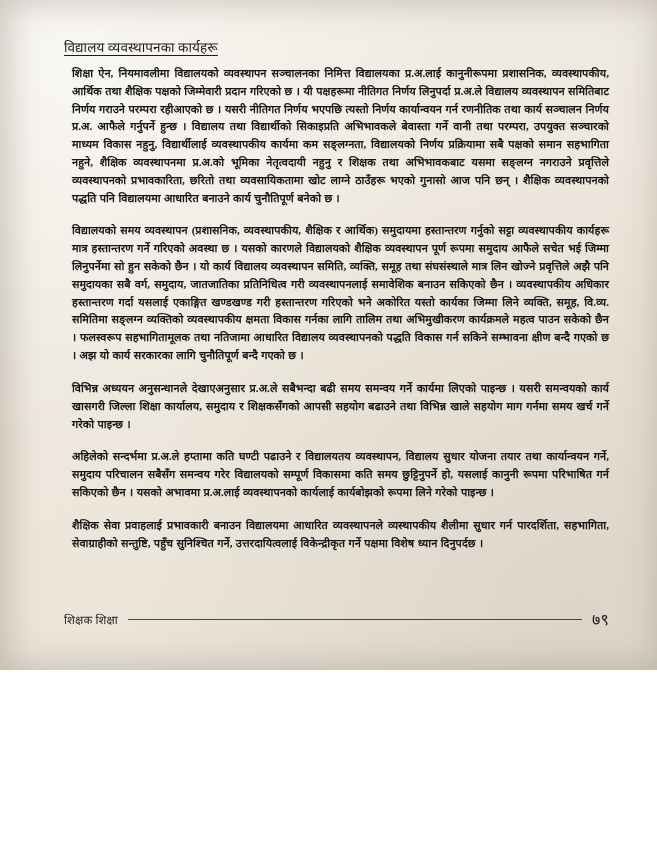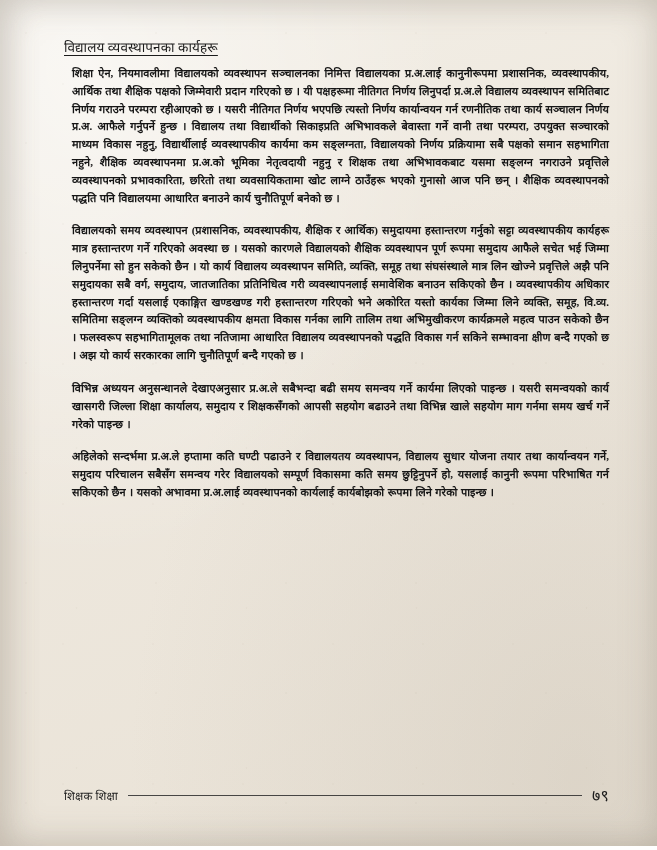--- a/index.html
+++ b/index.html
@@ -9,21 +9,21 @@
   body {
     width: 657px;
     height: 850px;
     background: #ffffff;
     font-family: "Liberation Serif", serif;
     overflow: hidden;
   }
   .page {
     position: relative;
     width: 657px;
-    height: 846px;
+    height: 670px;
     background: #efeae1;
     background-image:
       radial-gradient(ellipse at 12% 8%, rgba(255,255,255,0.55) 0%, rgba(255,255,255,0) 45%),
       radial-gradient(ellipse at 88% 92%, rgba(190,180,165,0.30) 0%, rgba(190,180,165,0) 55%),
       linear-gradient(160deg, #f3efe7 0%, #eee8de 40%, #e9e2d6 100%);
     box-sizing: border-box;
   }
   .page::after {
     
     content: "";
@@ -113,20 +113,21 @@
     <h1 class="doc-heading">विद्यालय व्यवस्थापनका कार्यहरू</h1>
 
     <p class="para first">शिक्षा ऐन, नियमावलीमा विद्यालयको व्यवस्थापन सञ्चालनका निमित्त विद्यालयका प्र.अ.लाई कानुनीरूपमा प्रशासनिक, व्यवस्थापकीय, आर्थिक तथा शैक्षिक पक्षको जिम्मेवारी प्रदान गरिएको छ । यी पक्षहरूमा नीतिगत निर्णय लिनुपर्दा प्र.अ.ले विद्यालय व्यवस्थापन समितिबाट निर्णय गराउने परम्परा रहीआएको छ । यसरी नीतिगत निर्णय भएपछि त्यस्तो निर्णय कार्यान्वयन गर्न रणनीतिक तथा कार्य सञ्चालन निर्णय प्र.अ. आफैले गर्नुपर्ने हुन्छ । विद्यालय तथा विद्यार्थीको सिकाइप्रति अभिभावकले बेवास्ता गर्ने वानी तथा परम्परा, उपयुक्त सञ्चारको माध्यम विकास नहुनु, विद्यार्थीलाई व्यवस्थापकीय कार्यमा कम सङ्लग्नता, विद्यालयको निर्णय प्रक्रियामा सबै पक्षको समान सहभागिता नहुने, शैक्षिक व्यवस्थापनमा प्र.अ.को भूमिका नेतृत्वदायी नहुनु र शिक्षक तथा अभिभावकबाट यसमा सङ्लग्न नगराउने प्रवृत्तिले व्यवस्थापनको प्रभावकारिता, छरितो तथा व्यवसायिकतामा खोट लाग्ने ठाउँहरू भएको गुनासो आज पनि छन् । शैक्षिक व्यवस्थापनको पद्धति पनि विद्यालयमा आधारित बनाउने कार्य चुनौतिपूर्ण बनेको छ ।</p>
 
     <p class="para">विद्यालयको समय व्यवस्थापन (प्रशासनिक, व्यवस्थापकीय, शैक्षिक र आर्थिक) समुदायमा हस्तान्तरण गर्नुको सट्टा व्यवस्थापकीय कार्यहरू मात्र हस्तान्तरण गर्ने गरिएको अवस्था छ । यसको कारणले विद्यालयको शैक्षिक व्यवस्थापन पूर्ण रूपमा समुदाय आफैले सचेत भई जिम्मा लिनुपर्नेमा सो हुन सकेको छैन । यो कार्य विद्यालय व्यवस्थापन समिति, व्यक्ति, समूह तथा संघसंस्थाले मात्र लिन खोज्ने प्रवृत्तिले अझै पनि समुदायका सबै वर्ग, समुदाय, जातजातिका प्रतिनिधित्व गरी व्यवस्थापनलाई समावेशिक बनाउन सकिएको छैन । व्यवस्थापकीय अधिकार हस्तान्तरण गर्दा यसलाई एकाङ्गित खण्डखण्ड गरी हस्तान्तरण गरिएको भने अकोरित यस्तो कार्यका जिम्मा लिने व्यक्ति, समूह, वि.व्य. समितिमा सङ्लग्न व्यक्तिको व्यवस्थापकीय क्षमता विकास गर्नका लागि तालिम तथा अभिमुखीकरण कार्यक्रमले महत्व पाउन सकेको छैन । फलस्वरूप सहभागितामूलक तथा नतिजामा आधारित विद्यालय व्यवस्थापनको पद्धति विकास गर्न सकिने सम्भावना क्षीण बन्दै गएको छ । अझ यो कार्य सरकारका लागि चुनौतिपूर्ण बन्दै गएको छ ।</p>
 
     <p class="para">विभिन्न अध्ययन अनुसन्धानले देखाएअनुसार प्र.अ.ले सबैभन्दा बढी समय समन्वय गर्ने कार्यमा लिएकाे पाइन्छ । यसरी समन्वयको कार्य खासगरी जिल्ला शिक्षा कार्यालय, समुदाय र शिक्षकसँगको आपसी सहयोग बढाउने तथा विभिन्न खाले सहयोग माग गर्नमा समय खर्च गर्ने गरेको पाइन्छ ।</p>
 
     <p class="para">अहिलेको सन्दर्भमा प्र.अ.ले हप्तामा कति घण्टी पढाउने र विद्यालयतय व्यवस्थापन, विद्यालय सुधार योजना तयार तथा कार्यान्वयन गर्ने, समुदाय परिचालन सबैसँग समन्वय गरेर विद्यालयको सम्पूर्ण विकासमा कति समय छुट्टिनुपर्ने हो, यसलाई कानुनी रूपमा परिभाषित गर्न सकिएको छैन । यसको अभावमा प्र.अ.लाई व्यवस्थापनको कार्यलाई कार्यबोझको रूपमा लिने गरेको पाइन्छ ।</p>
 
+    <p class="para">शैक्षिक सेवा प्रवाहलाई प्रभावकारी बनाउन विद्यालयमा आधारित व्यवस्थापनले व्यस्थापकीय शैलीमा सुधार गर्न पारदर्शिता, सहभागिता, सेवाग्राहीको सन्तुष्टि, पहुँच सुनिश्चित गर्ने, उत्तरदायित्वलाई विकेन्द्रीकृत गर्ने पक्षमा विशेष ध्यान दिनुपर्दछ ।</p>
 
   </div>
 
   <div class="footer">
     <span class="footer-label">शिक्षक शिक्षा</span>
     <span class="footer-rule"></span>
     <span class="footer-page">७९</span>
   </div>
 </div>
 

